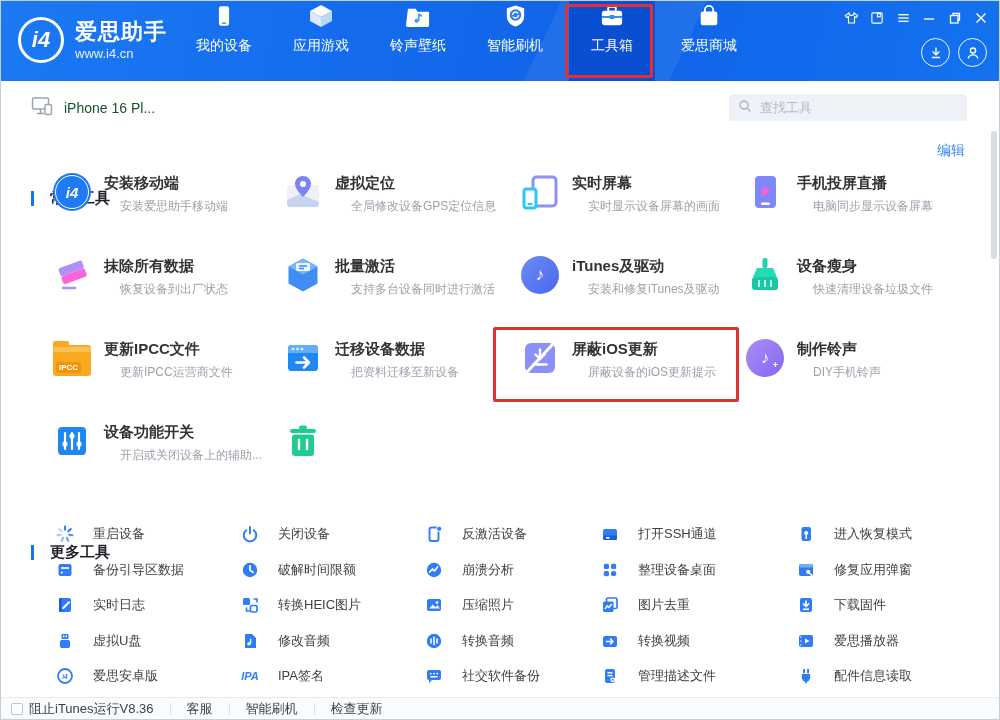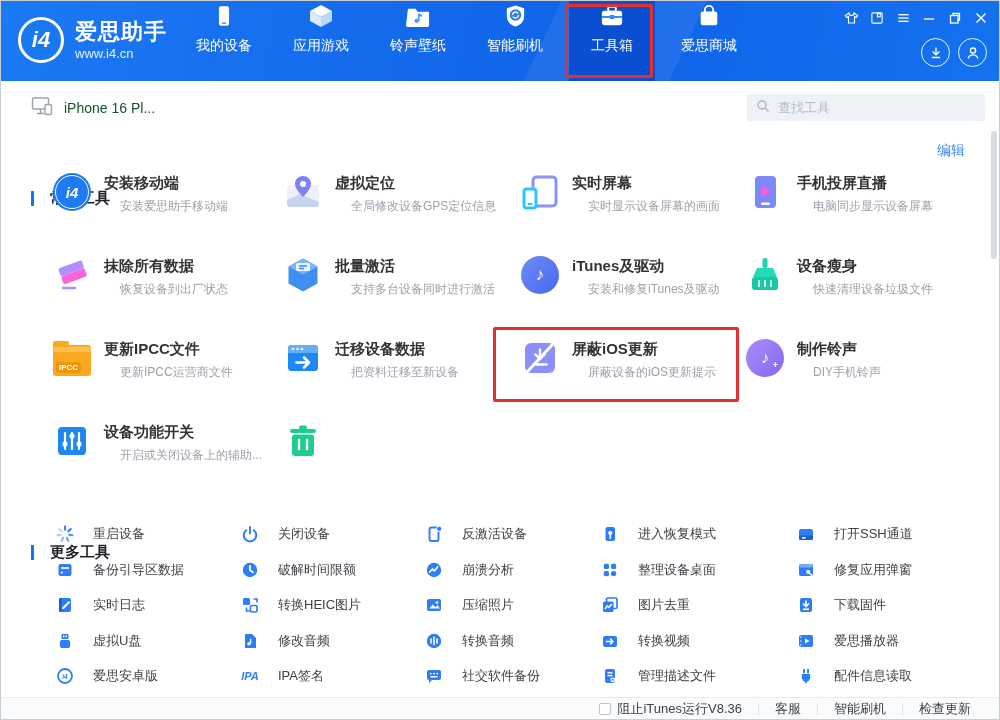--- a/index.html
+++ b/index.html
@@ -30,21 +30,21 @@
   .qc{width:29px;height:29px;border:1.5px solid rgba(255,255,255,.92);border-radius:50%;display:flex;align-items:center;justify-content:center;cursor:pointer;}
 
   
   .ann{position:absolute;border:3px solid #e3302e;border-radius:2px;z-index:9;pointer-events:none;}
   .ann-toolbox{left:564px;top:3px;width:88px;height:74px;}
   .ann-migrate{left:492px;top:326px;width:246px;height:75px;}
 
   
   .device-bar{position:absolute;left:30px;top:92px;height:30px;display:flex;align-items:center;gap:10px;cursor:pointer;}
   .device-name{font-size:14px;color:#14532d;}
-  .search-box{position:absolute;right:14px;top:93px;width:238px;height:27px;background:#eef1f6;border-radius:3px;display:flex;align-items:center;padding:0 9px;gap:6px;}
+  .search-box{position:absolute;right:32px;top:93px;width:238px;height:27px;background:#eef1f6;border-radius:3px;display:flex;align-items:center;padding:0 9px;gap:6px;}
   .search-box input{border:none;background:transparent;outline:none;font-size:13px;color:#55606e;width:180px;font-family:inherit;}
   .search-box input::placeholder{color:#b4bcc8;}
   .scroll-thumb{position:absolute;right:2px;top:130px;width:6px;height:128px;background:#d9dde3;border-radius:3px;cursor:pointer;}
 
   
   .sec-head{position:absolute;display:flex;align-items:center;gap:16px;margin-top:48px;}
   .sec-bar{width:3px;height:15px;background:#1673ee;}
   .sec-title{font-size:15px;font-weight:bold;color:#1f2329;}
   .edit-link{position:absolute;right:34px;top:141px;font-size:14px;color:#3a86f4;cursor:pointer;}
 
@@ -70,21 +70,21 @@
 
   
   .m-grid{position:absolute;left:55px;top:524px;width:930px;display:grid;grid-template-columns:185px 184px 176px 196px 1fr;grid-auto-rows:35.5px;}
   .m-item{display:flex;gap:19px;cursor:pointer;}
   .m-ic{width:18px;height:18px;flex:0 0 18px;display:flex;align-items:center;justify-content:center;}
   .m-label{font-size:13px;color:#3d4146;}
   .ipa{color:#2e7cf6;font-weight:bold;font-size:11px;font-style:italic;}
 
   
   .statusbar{position:absolute;left:0;bottom:0;width:100%;height:22px;background:#fafbfc;border-top:1px solid #e7e9ec;
-    display:flex;align-items:center;justify-content:flex-end;padding:0 28px 0 10px;}
+    display:flex;align-items:center;justify-content:flex-start;padding:0 28px 0 10px;}
   .sb-left{display:flex;align-items:center;gap:6px;cursor:pointer;}
   .checkbox{width:12px;height:12px;border:1px solid #bfc5cc;border-radius:2px;background:#fff;}
   .sb-left span{font-size:13px;color:#3d4146;}
   .sb-right{display:flex;align-items:center;}
   .sb-right .itm{font-size:13px;color:#3d4146;cursor:pointer;}
   .sb-right .ver{cursor:default;}
   .vsep{width:1px;height:12px;background:#dcdfe3;margin:0 16px;}
 </style>
 </head>
 <body>
@@ -506,37 +506,37 @@
             <rect x="4.5" y="2.5" width="9" height="13.5" rx="2" fill="none" stroke="#2e7cf6" stroke-width="1.9"></rect>
             <circle cx="14.2" cy="3.8" r="2.6" fill="#2e7cf6" stroke="#fff" stroke-width="1"></circle>
           </svg>
       </span>
         <span class="m-label">反激活设备</span>
     </div>
 
     <div class="m-item">
       <span class="m-ic">
         <svg width="18" height="18" viewBox="0 0 18 18">
+            <rect x="2" y="4" width="14" height="11" rx="2" fill="#2e7cf6"></rect>
+            <rect x="2" y="10.5" width="14" height="4.5" rx="1.5" fill="#1b5fd0"></rect>
+            <line x1="5" y1="12.8" x2="8.5" y2="12.8" stroke="#fff" stroke-width="1.6"></line>
+          </svg>
+      </span>
+        <span class="m-label">打开SSH通道</span>
+    </div>
+
+    <div class="m-item">
+      <span class="m-ic">
+        <svg width="18" height="18" viewBox="0 0 18 18">
             <rect x="4.5" y="2" width="9.5" height="14" rx="2" fill="#2e7cf6"></rect>
             <circle cx="9.2" cy="8" r="2.1" fill="#fff"></circle>
             <line x1="9.2" y1="10" x2="9.2" y2="14" stroke="#fff" stroke-width="1.5"></line>
           </svg>
       </span>
         <span class="m-label">进入恢复模式</span>
-    </div>
-
-    <div class="m-item">
-      <span class="m-ic">
-        <svg width="18" height="18" viewBox="0 0 18 18">
-            <rect x="2" y="4" width="14" height="11" rx="2" fill="#2e7cf6"></rect>
-            <rect x="2" y="10.5" width="14" height="4.5" rx="1.5" fill="#1b5fd0"></rect>
-            <line x1="5" y1="12.8" x2="8.5" y2="12.8" stroke="#fff" stroke-width="1.6"></line>
-          </svg>
-      </span>
-        <span class="m-label">打开SSH通道</span>
     </div>
 
     <div class="m-item">
       <span class="m-ic">
         <svg width="18" height="18" viewBox="0 0 18 18">
             <rect x="2.5" y="3" width="13" height="12" rx="2" fill="#2e7cf6"></rect>
             <line x1="5" y1="7" x2="13" y2="7" stroke="#fff" stroke-width="1.7"></line>
             <circle cx="5.8" cy="11.5" r="1.1" fill="#fff"></circle>
           </svg>
       </span>

